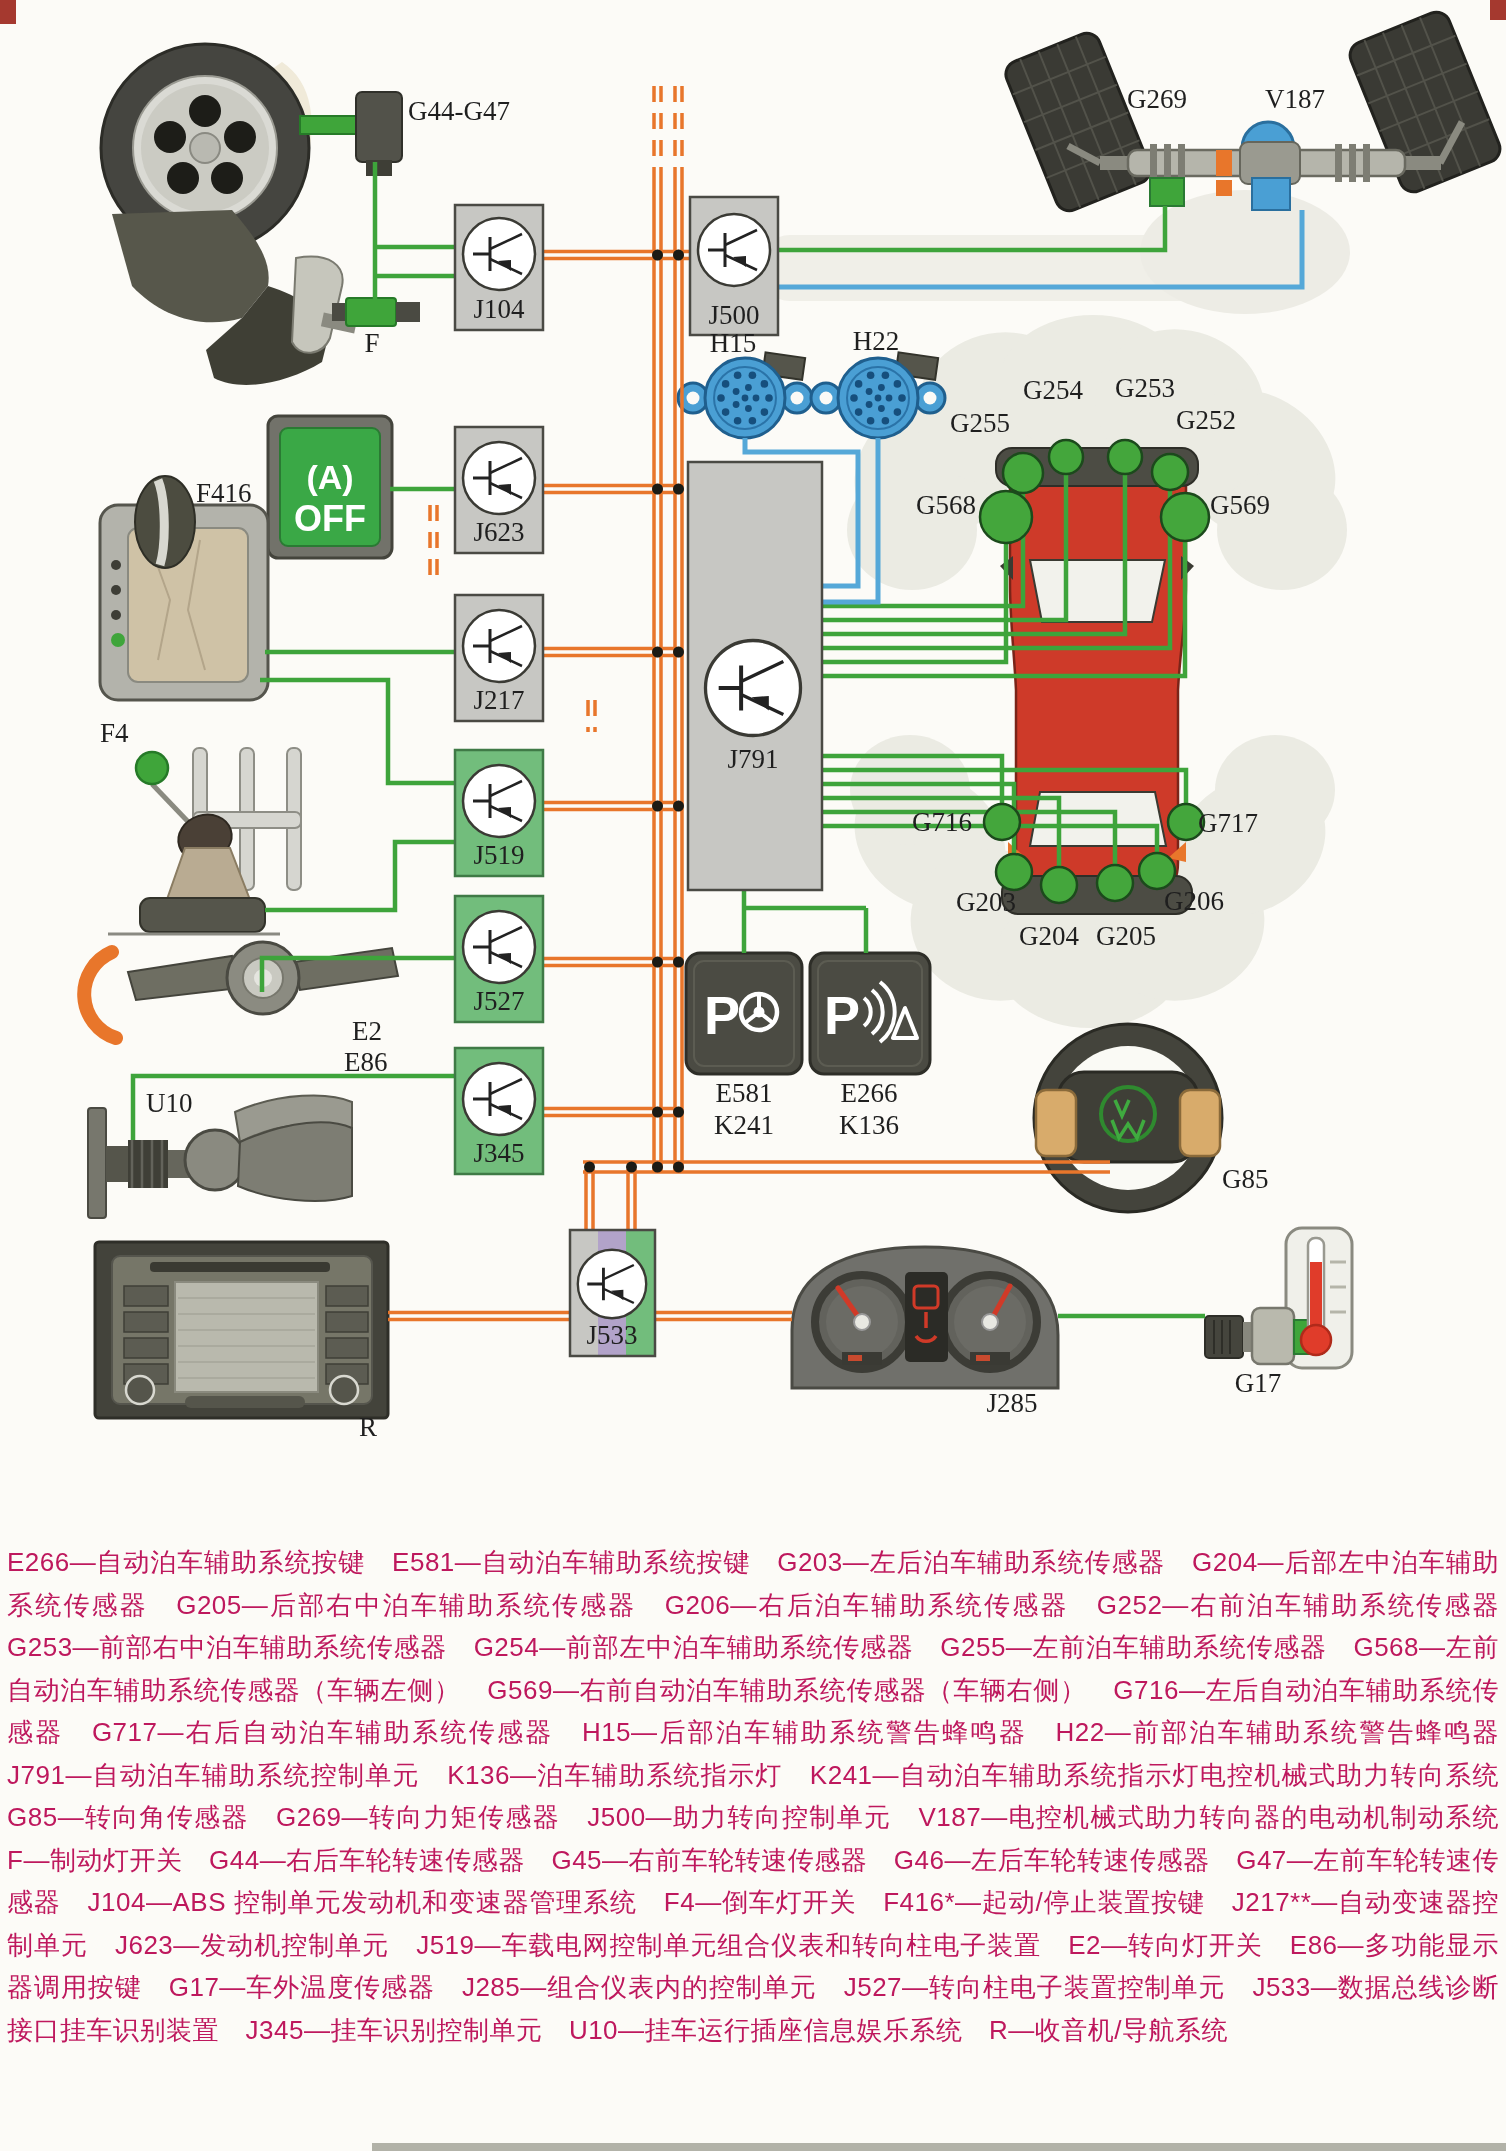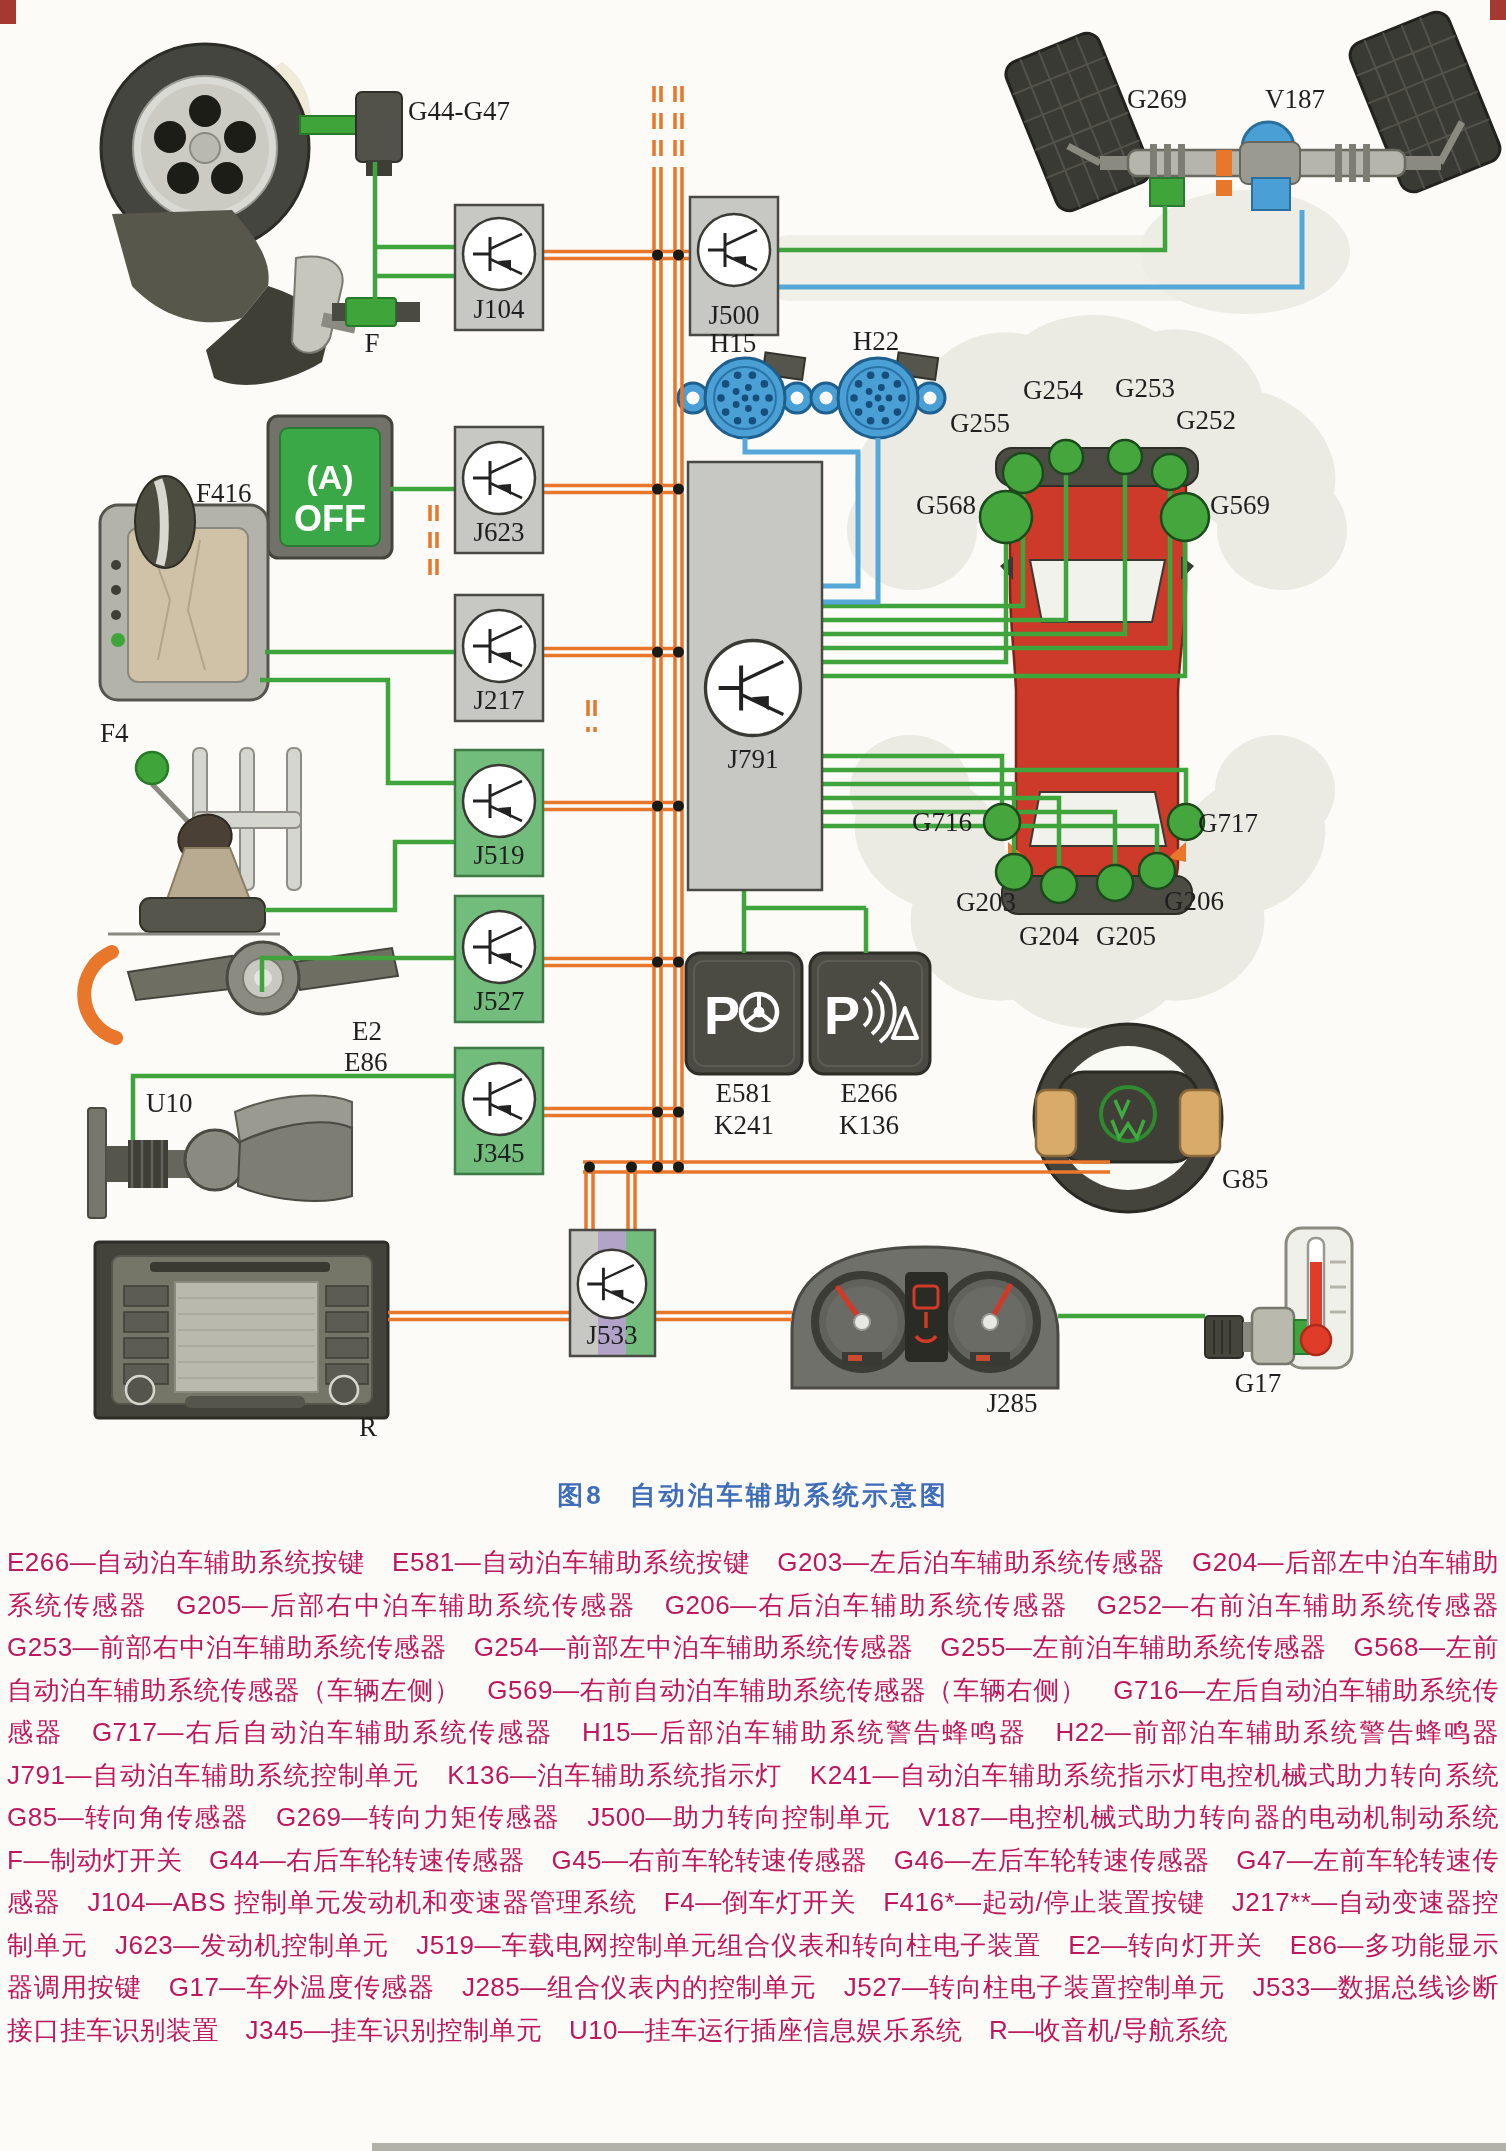--- a/index.html
+++ b/index.html
@@ -464,23 +464,20 @@
     <text class="lbl" x="986" y="911" text-anchor="middle">G203</text>
     <text class="lbl" x="1049" y="945" text-anchor="middle">G204</text>
     <text class="lbl" x="1126" y="945" text-anchor="middle">G205</text>
     <text class="lbl" x="1194" y="910" text-anchor="middle">G206</text>
     <text class="lbl" x="1012" y="1412" text-anchor="middle">J285</text>
   </g>
 </svg>
 </div>
 
 
-<div class="caption">
-  <span class="fig">图8</span><span>自动泊车辅助系统示意图</span>
-</div>
 
 <div class="legend">E266—自动泊车辅助系统按键　E581—自动泊车辅助系统按键　G203—左后泊车辅助系统传感器　G204—后部左中泊车辅助系统传感器　G205—后部右中泊车辅助系统传感器　G206—右后泊车辅助系统传感器　G252—右前泊车辅助系统传感器　G253—前部右中泊车辅助系统传感器　G254—前部左中泊车辅助系统传感器　G255—左前泊车辅助系统传感器　G568—左前自动泊车辅助系统传感器（车辆左侧）　G569—右前自动泊车辅助系统传感器（车辆右侧）　G716—左后自动泊车辅助系统传感器　G717—右后自动泊车辅助系统传感器　H15—后部泊车辅助系统警告蜂鸣器　H22—前部泊车辅助系统警告蜂鸣器　J791—自动泊车辅助系统控制单元　K136—泊车辅助系统指示灯　K241—自动泊车辅助系统指示灯电控机械式助力转向系统　G85—转向角传感器　G269—转向力矩传感器　J500—助力转向控制单元　V187—电控机械式助力转向器的电动机制动系统　F—制动灯开关　G44—右后车轮转速传感器　G45—右前车轮转速传感器　G46—左后车轮转速传感器　G47—左前车轮转速传感器　J104—ABS 控制单元发动机和变速器管理系统　F4—倒车灯开关　F416*—起动/停止装置按键　J217**—自动变速器控制单元　J623—发动机控制单元　J519—车载电网控制单元组合仪表和转向柱电子装置　E2—转向灯开关　E86—多功能显示器调用按键　G17—车外温度传感器　J285—组合仪表内的控制单元　J527—转向柱电子装置控制单元　J533—数据总线诊断接口挂车识别装置　J345—挂车识别控制单元　U10—挂车运行插座信息娱乐系统　R—收音机/导航系统</div>
 
 <div class="bottom-strip"></div>
 <div class="speck" style="left:0;top:0;width:16px;height:24px;"></div>
 <div class="speck" style="left:1490px;top:0;width:16px;height:20px;"></div>
 
 </div>
 
 </body></html>

